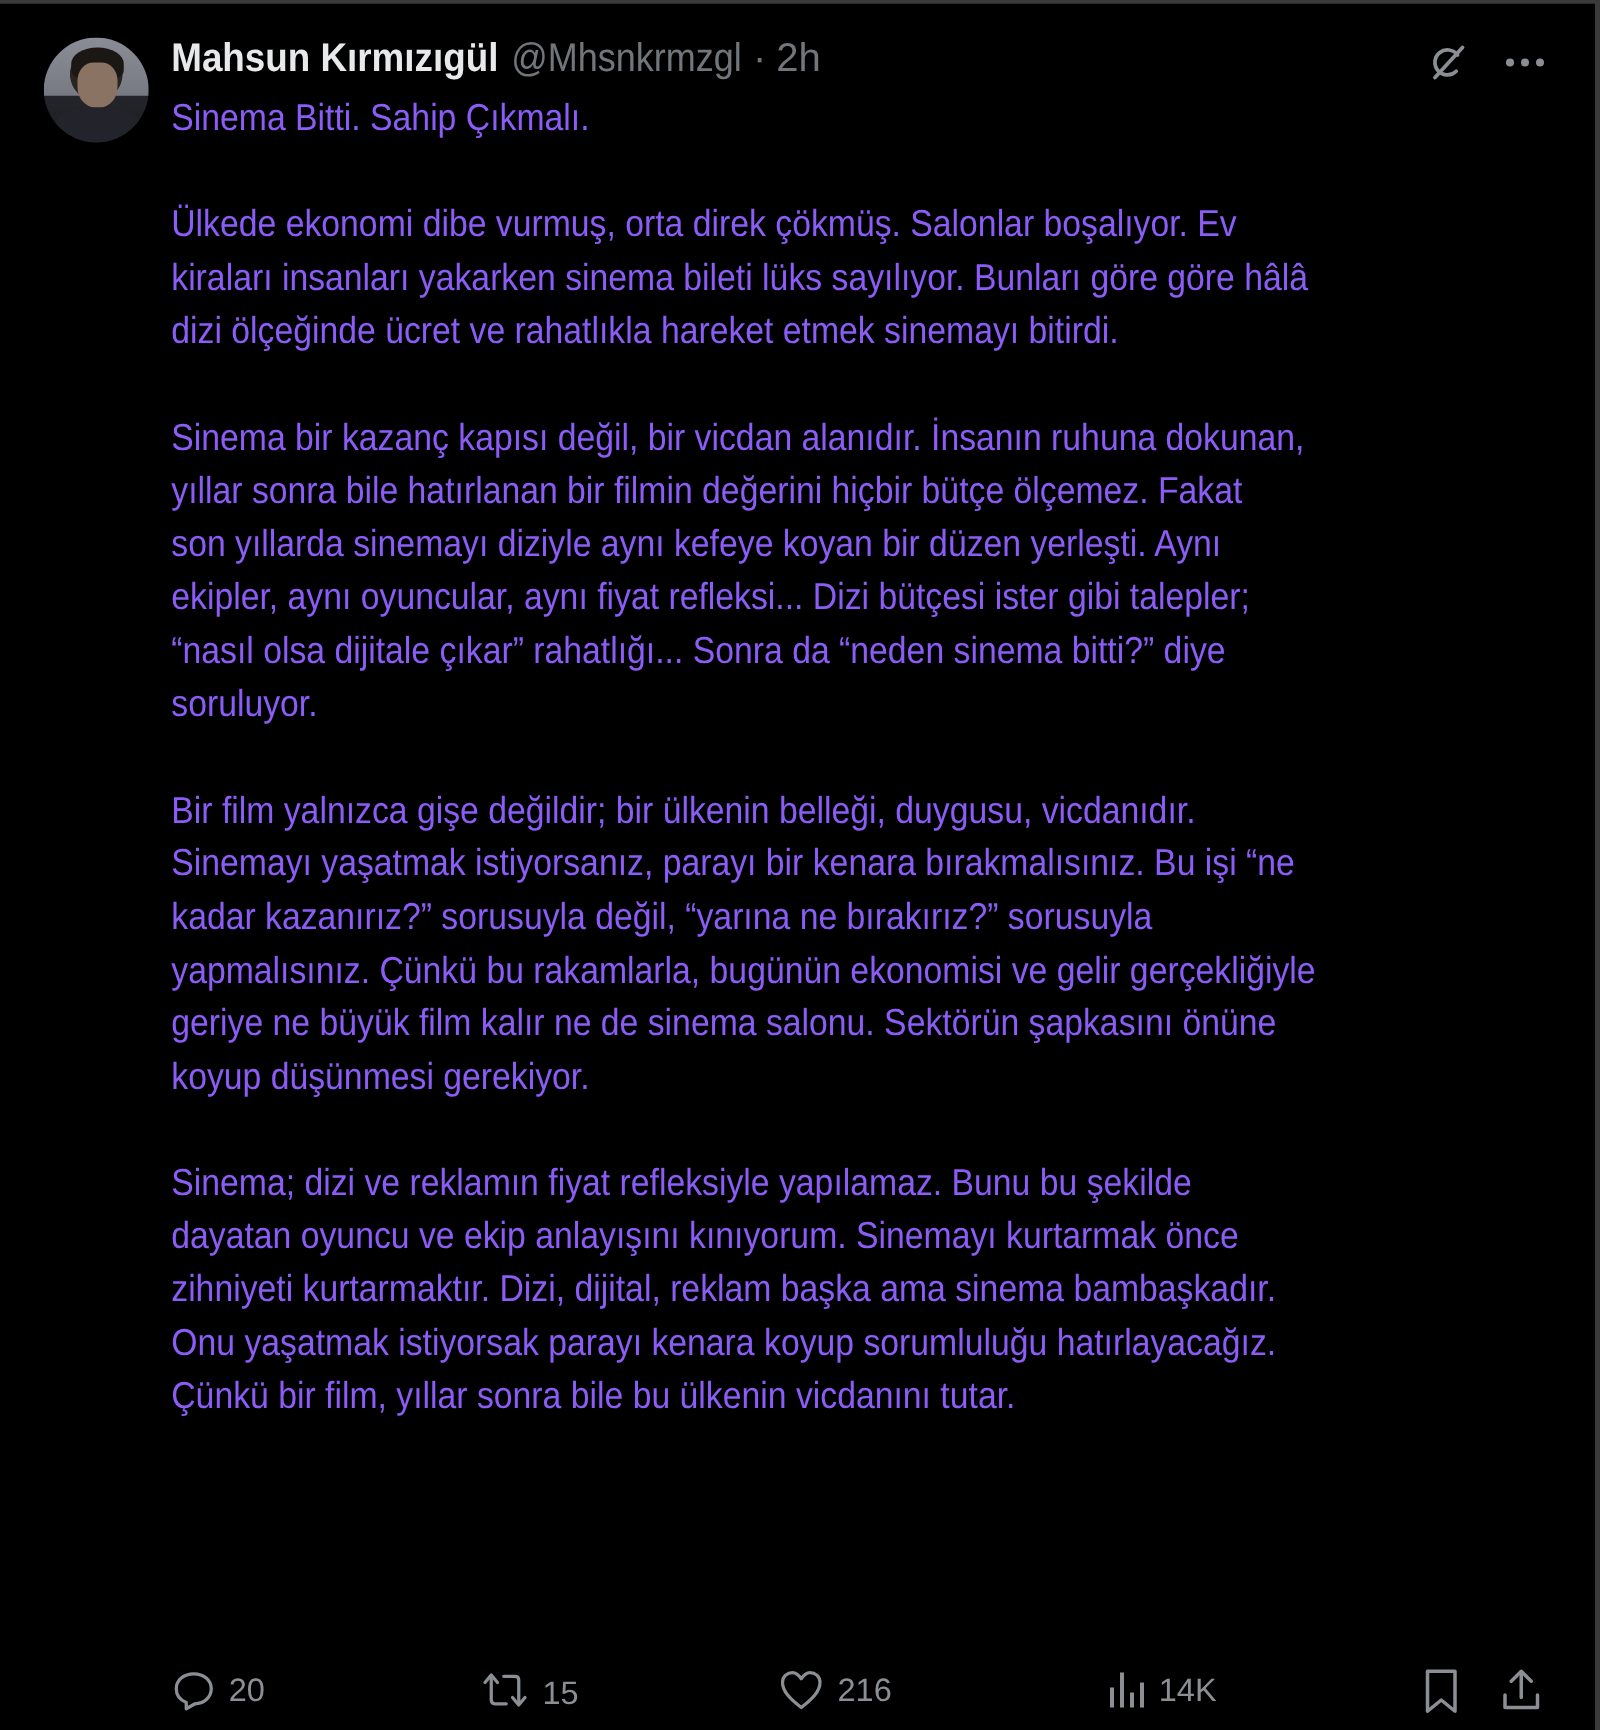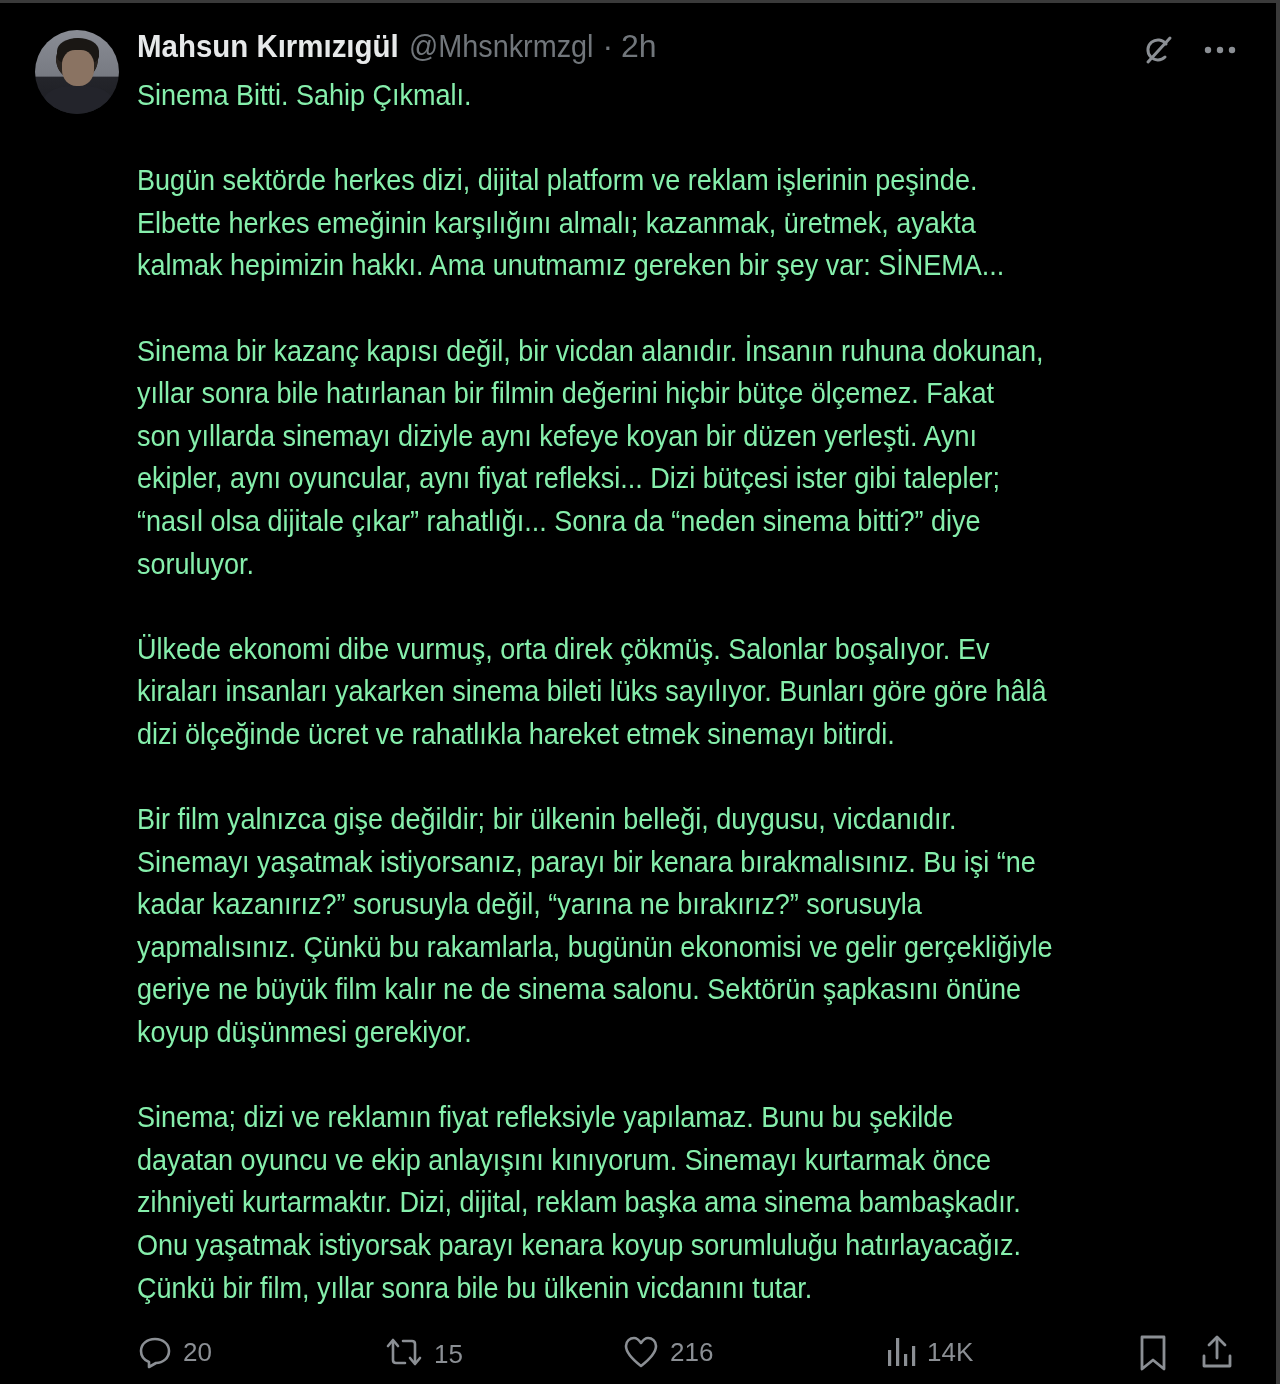--- a/index.html
+++ b/index.html
@@ -19,21 +19,21 @@
   .avatar .hair { position: absolute; left: 22px; top: 8px; width: 42px; height: 26px; background: #1a1714; border-radius: 50% 50% 30% 30%; }
   .avatar .face { position: absolute; left: 27px; top: 20px; width: 32px; height: 36px; background: #8a7362; border-radius: 40% 40% 45% 45%; }
   .avatar .suit { position: absolute; left: 8px; top: 56px; width: 70px; height: 40px; background: #23242b; border-radius: 40% 40% 0 0; }
   .header { position: absolute; left: 137px; top: 28px; height: 42px; display: flex; align-items: baseline; white-space: nowrap; font-size: 32px; }
   .name { font-weight: bold; color: #e7e9ea; transform: scaleX(0.92); transform-origin: left; display: inline-block; margin-right: -22px; }
   .handle, .dot, .time { color: #71767b; }
   .handle { margin-left: 10px; transform: scaleX(0.9); transform-origin: left; display: inline-block; margin-right: -20px; }
   .dot { margin: 0 8px; }
   .top-icons { position: absolute; right: 44px; top: 32px; display: flex; align-items: center; gap: 28px; }
   .icon { color: #8b8f94; display: inline-flex; align-items: center; justify-content: center; }
-  .body-text { position: absolute; left: 137px; top: 74px; width: 1120px; font-size: 30px; line-height: 42.6px; color: #86efac; }
+  .body-text { position: absolute; left: 137px; top: 74px; width: 1120px; font-size: 30px; line-height: 42.6px; color: #8b5cf6; }
   .line { white-space: nowrap; transform: scaleX(0.9); transform-origin: left; height: 42.6px; }
   .para { margin-bottom: 42.6px; }
   .actions { position: absolute; left: 137px; top: 1334px; width: 1100px; height: 44px; }
   .action { position: absolute; top: 0; display: flex; align-items: center; gap: 10px; color: #8b8f94; font-size: 26px; }
 </style>
 </head>
 <body>
 
 <div class="frame-top"></div>
 <div class="frame-right"></div>
@@ -66,36 +66,31 @@
         <circle cx="28" cy="5" r="3.2"></circle>
     </svg>
   </span>
 </div>
 
 <div class="body-text">
   <div class="para">
     <div class="line">Sinema Bitti. Sahip Çıkmalı.</div>
   </div>
   <div class="para">
-    <div class="line">Bugün sektörde herkes dizi, dijital platform ve reklam işlerinin peşinde.</div>
-    <div class="line">Elbette herkes emeğinin karşılığını almalı; kazanmak, üretmek, ayakta</div>
-    <div class="line">kalmak hepimizin hakkı. Ama unutmamız gereken bir şey var: SİNEMA...</div>
+    <div class="line">Ülkede ekonomi dibe vurmuş, orta direk çökmüş. Salonlar boşalıyor. Ev</div>
+    <div class="line">kiraları insanları yakarken sinema bileti lüks sayılıyor. Bunları göre göre hâlâ</div>
+    <div class="line">dizi ölçeğinde ücret ve rahatlıkla hareket etmek sinemayı bitirdi.</div>
   </div>
   <div class="para">
     <div class="line">Sinema bir kazanç kapısı değil, bir vicdan alanıdır. İnsanın ruhuna dokunan,</div>
     <div class="line">yıllar sonra bile hatırlanan bir filmin değerini hiçbir bütçe ölçemez. Fakat</div>
     <div class="line">son yıllarda sinemayı diziyle aynı kefeye koyan bir düzen yerleşti. Aynı</div>
     <div class="line">ekipler, aynı oyuncular, aynı fiyat refleksi... Dizi bütçesi ister gibi talepler;</div>
     <div class="line">“nasıl olsa dijitale çıkar” rahatlığı... Sonra da “neden sinema bitti?” diye</div>
     <div class="line">soruluyor.</div>
-  </div>
-  <div class="para">
-    <div class="line">Ülkede ekonomi dibe vurmuş, orta direk çökmüş. Salonlar boşalıyor. Ev</div>
-    <div class="line">kiraları insanları yakarken sinema bileti lüks sayılıyor. Bunları göre göre hâlâ</div>
-    <div class="line">dizi ölçeğinde ücret ve rahatlıkla hareket etmek sinemayı bitirdi.</div>
   </div>
   <div class="para">
     <div class="line">Bir film yalnızca gişe değildir; bir ülkenin belleği, duygusu, vicdanıdır.</div>
     <div class="line">Sinemayı yaşatmak istiyorsanız, parayı bir kenara bırakmalısınız. Bu işi “ne</div>
     <div class="line">kadar kazanırız?” sorusuyla değil, “yarına ne bırakırız?” sorusuyla</div>
     <div class="line">yapmalısınız. Çünkü bu rakamlarla, bugünün ekonomisi ve gelir gerçekliğiyle</div>
     <div class="line">geriye ne büyük film kalır ne de sinema salonu. Sektörün şapkasını önüne</div>
     <div class="line">koyup düşünmesi gerekiyor.</div>
   </div>
   <div class="para">

